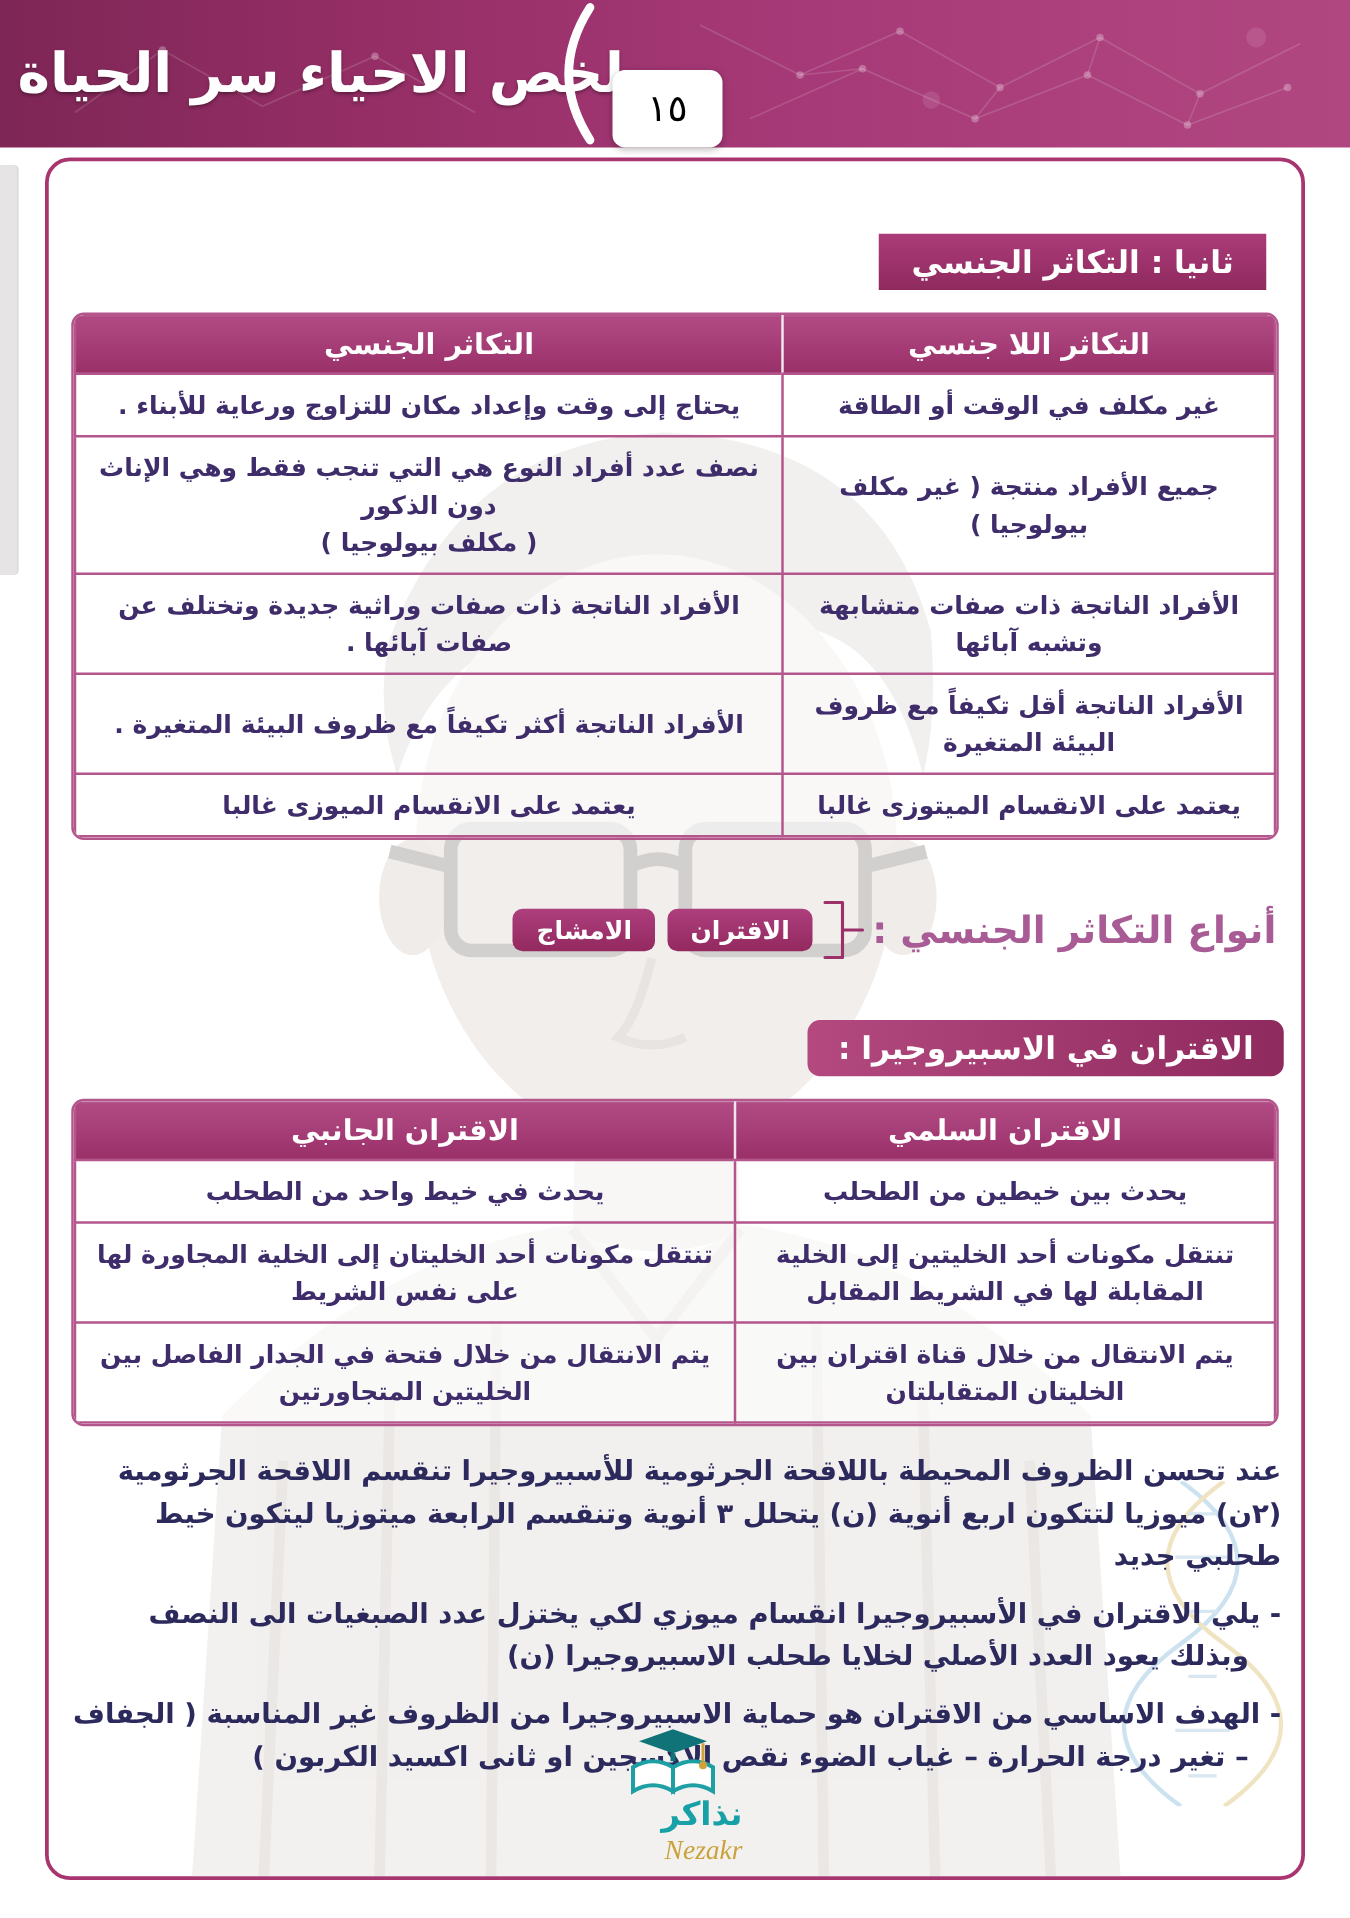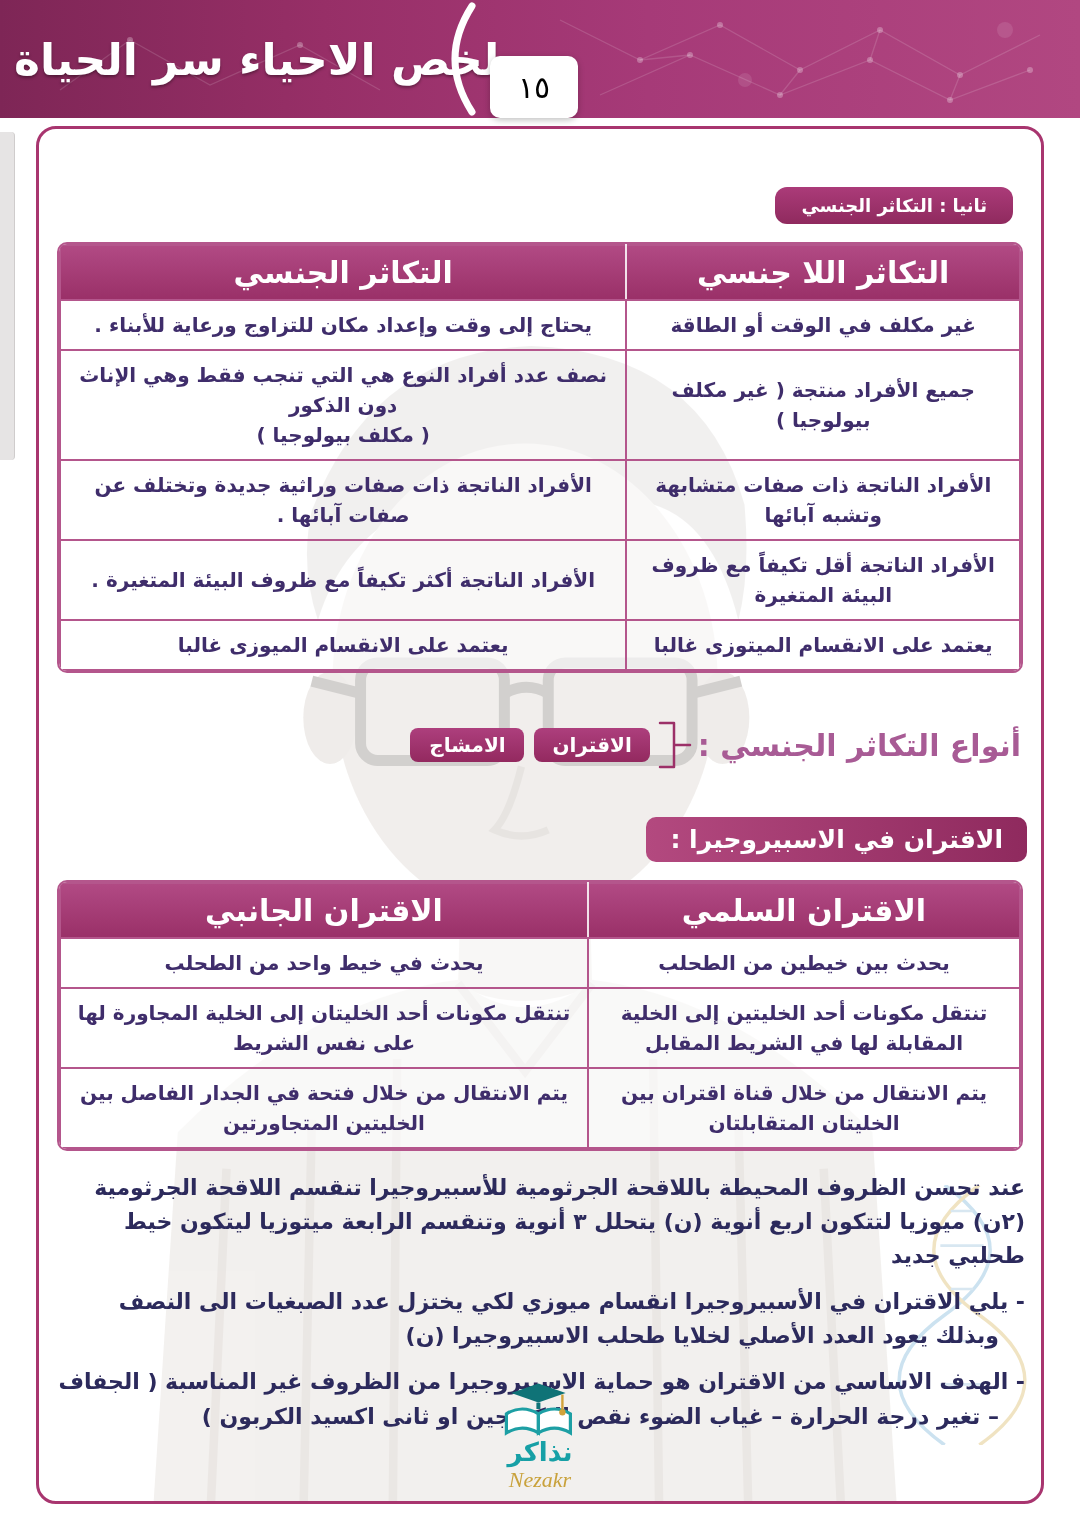--- a/index.html
+++ b/index.html
@@ -37,38 +37,38 @@
     box-sizing:border-box;border:3px solid #a8356f;border-radius:20px;
     background:#ffffff;overflow:hidden;padding:0 14px;
   }
   .content-box > *{position:relative;z-index:1;}
   .wm{position:absolute;left:90px;top:150px;width:780px;opacity:.3;z-index:0;pointer-events:none;}
   .dna{position:absolute;right:14px;bottom:56px;width:130px;opacity:.45;z-index:0;pointer-events:none;}
   
   .title-badge{
     width:fit-content;margin:58px 14px 0 0;
     background:linear-gradient(180deg,#ab3b79,#8f2a5e);
-    color:#fff;font-weight:bold;font-size:18px;
-    padding:8px 26px;border-radius:12px;
+    color:#fff;font-weight:bold;font-size:25px;
+    padding:8px 26px;border-radius:0;
   }
   .title-badge2{
     width:fit-content;margin:24px 0 0 0;
     background:linear-gradient(90deg,#b3497f,#8f2a5e);
     color:#fff;font-weight:bold;font-size:25px;
     padding:8px 24px;border-radius:10px;
   }
   
   .tbl-wrap{
     margin:18px 4px 0 4px;border:2px solid #b4568c;border-radius:10px;
     overflow:hidden;background:rgba(255,255,255,.35);
   }
   table{width:100%;border-collapse:collapse;}
   th{
     background:linear-gradient(180deg,#b14a84,#9a3068);
-    color:#fff;font-size:30px;font-weight:bold;
+    color:#fff;font-size:23px;font-weight:bold;
     padding:9px 8px;border:2px solid #b4568c;text-align:center;
   }
   th:first-child{border-left:2px solid rgba(255,255,255,.85);}
   td{
     color:#3f2d6b;font-weight:bold;font-size:20px;line-height:1.5;
     padding:9px 16px;border:2px solid #b4568c;text-align:center;
     vertical-align:middle;white-space:pre-line;background:rgba(255,255,255,.4);
   }
   
   .types-row{display:flex;align-items:center;gap:6px;margin:24px 6px 0 0;width:fit-content;justify-content:flex-end;}
@@ -77,21 +77,21 @@
   .type-badge{
     background:linear-gradient(180deg,#ad3f7d,#93295f);
     color:#fff;font-weight:bold;font-size:20px;
     padding:5px 18px;border-radius:8px;text-align:center;min-width:78px;
   }
   
   .notes{margin:20px 2px 0 2px;color:#2c2a5c;font-size:22px;font-weight:bold;line-height:1.55;text-align:right;}
   .notes p{margin:12px 0 10px 0;}
   .notes p.hang{padding-right:26px;text-indent:-26px;}
   
-  .logo{position:absolute;bottom:8px;left:50%;transform:translateX(-50%);text-align:center;z-index:1;}
+  .logo{position:absolute;bottom:8px;left:50%;transform:translateX(-50%);text-align:right;z-index:1;}
   .logo-ar{color:#17a0a6;font-size:26px;font-weight:bold;margin-top:-8px;}
   .logo-en{color:#c9a23c;font-size:22px;font-style:italic;font-family:"Liberation Serif", serif;}
 </style>
 </head>
 <body>
 
 <header class="banner">
   <svg class="net" viewBox="0 0 1080 118" preserveAspectRatio="none">
     <g stroke="#ffffff" stroke-opacity=".14" stroke-width="1.3" fill="none">
       <path d="M560,20 L640,60 L720,25 L800,70 L880,30 L960,75 L1040,35"></path>

